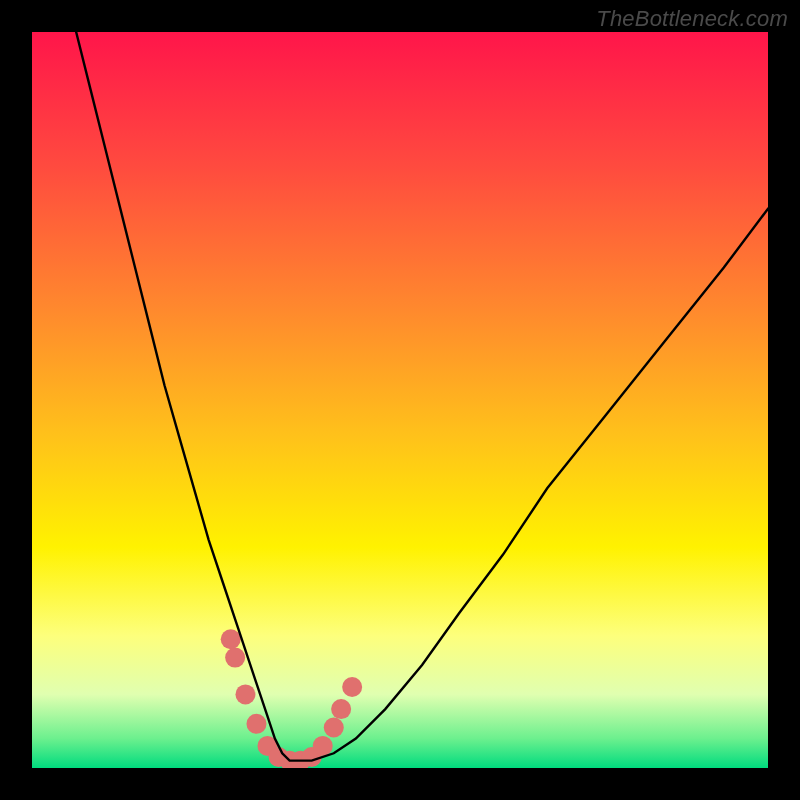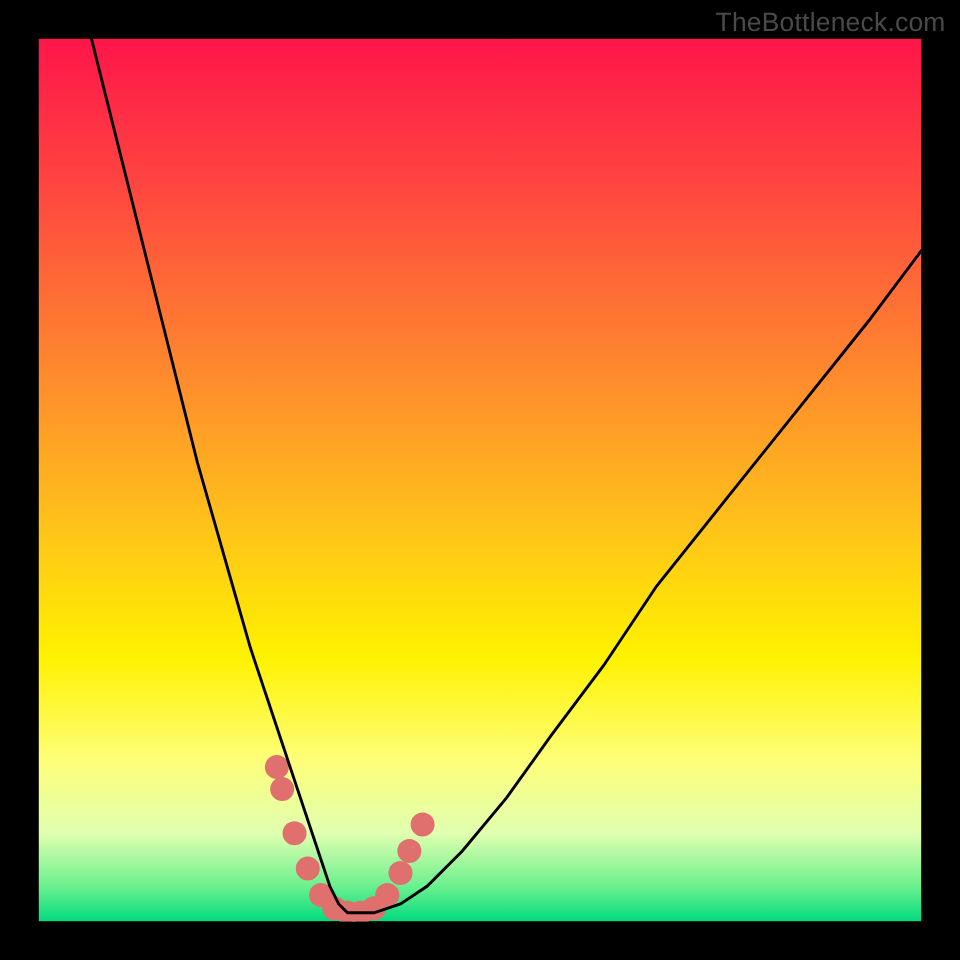--- a/index.html
+++ b/index.html
@@ -8,20 +8,21 @@
     width: 800px;
     height: 800px;
     overflow: hidden;
     background: #000;
     font-family: Arial, Helvetica, sans-serif;
   }
   .frame {
     position: absolute;
     inset: 0;
     background: #000;
+    font-style: italic;
   }
   .plot-area {
     position: absolute;
     left: 32px;
     top: 32px;
     width: 736px;
     height: 736px;
     overflow: hidden;
   }
   .gradient-bg {

